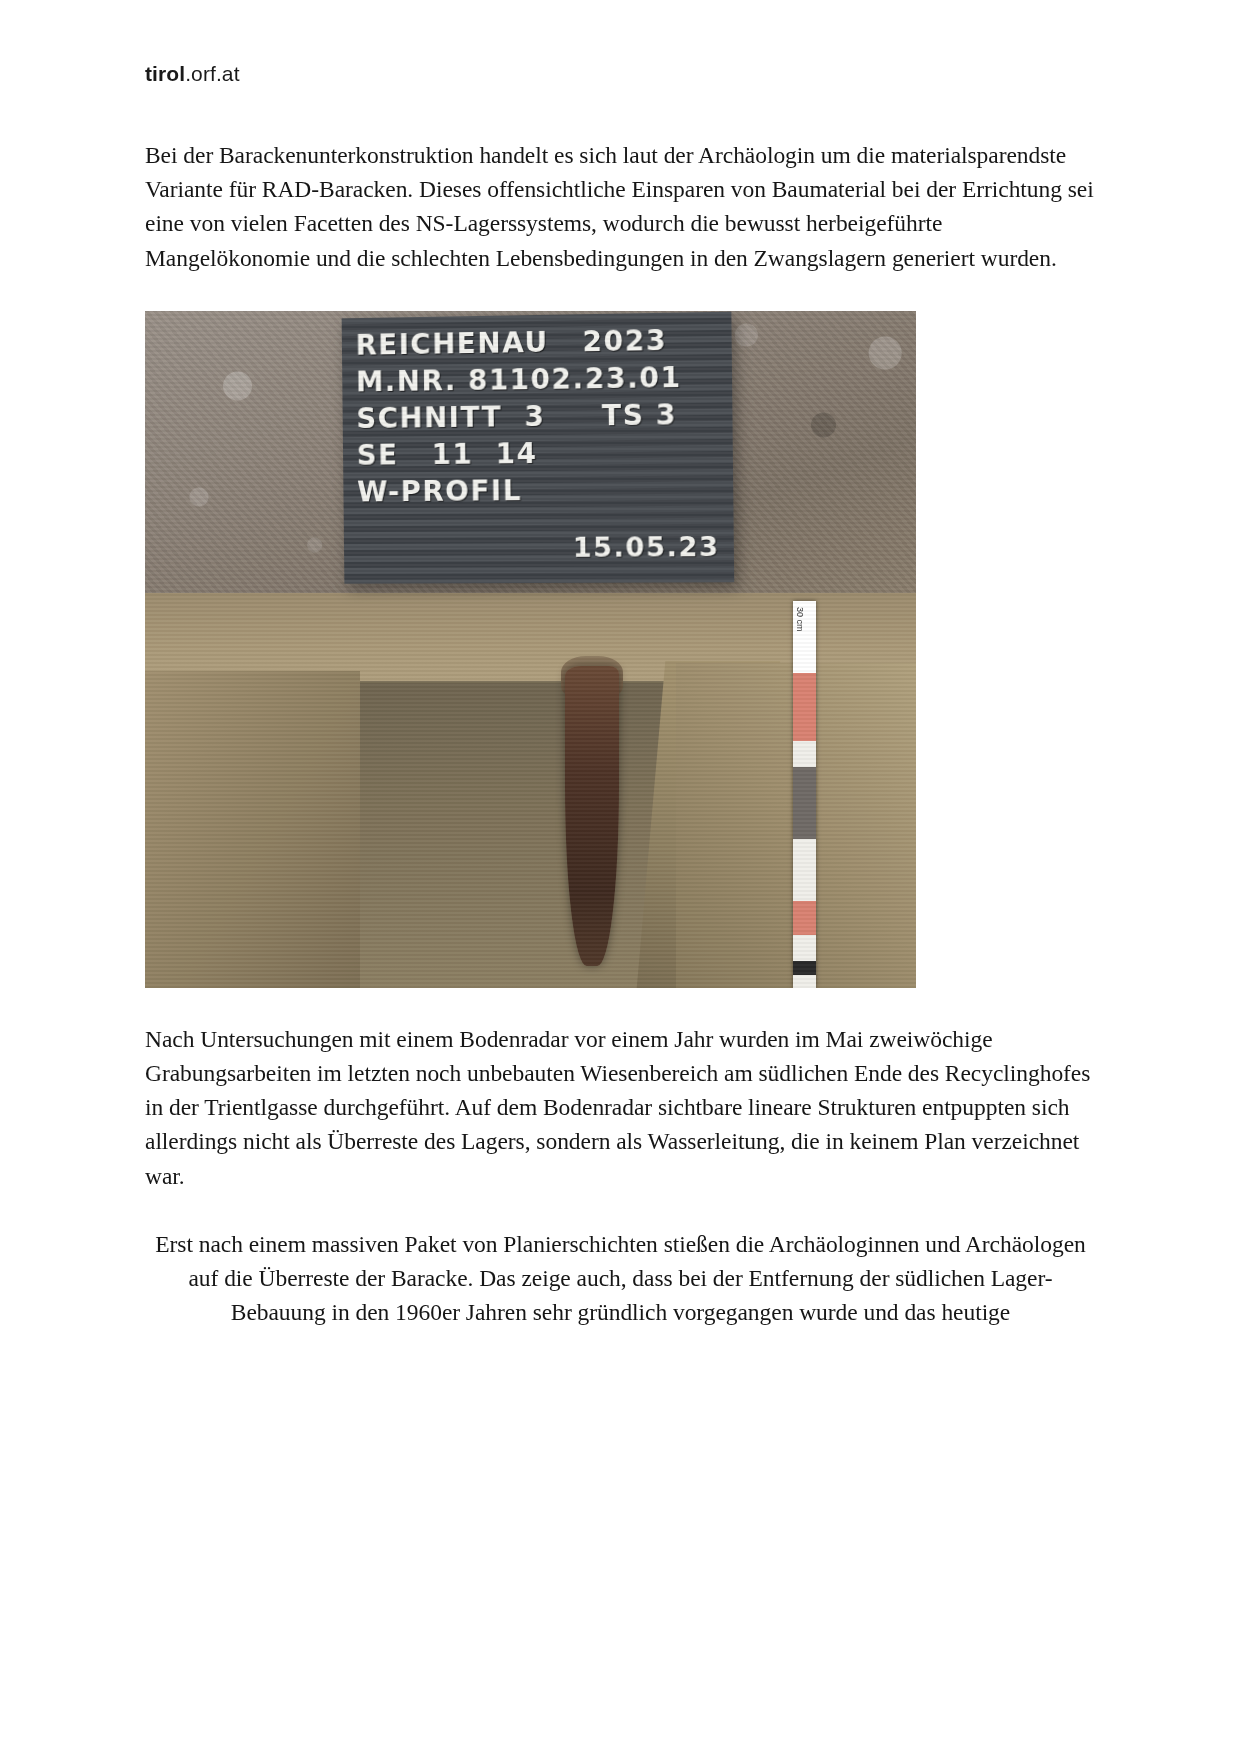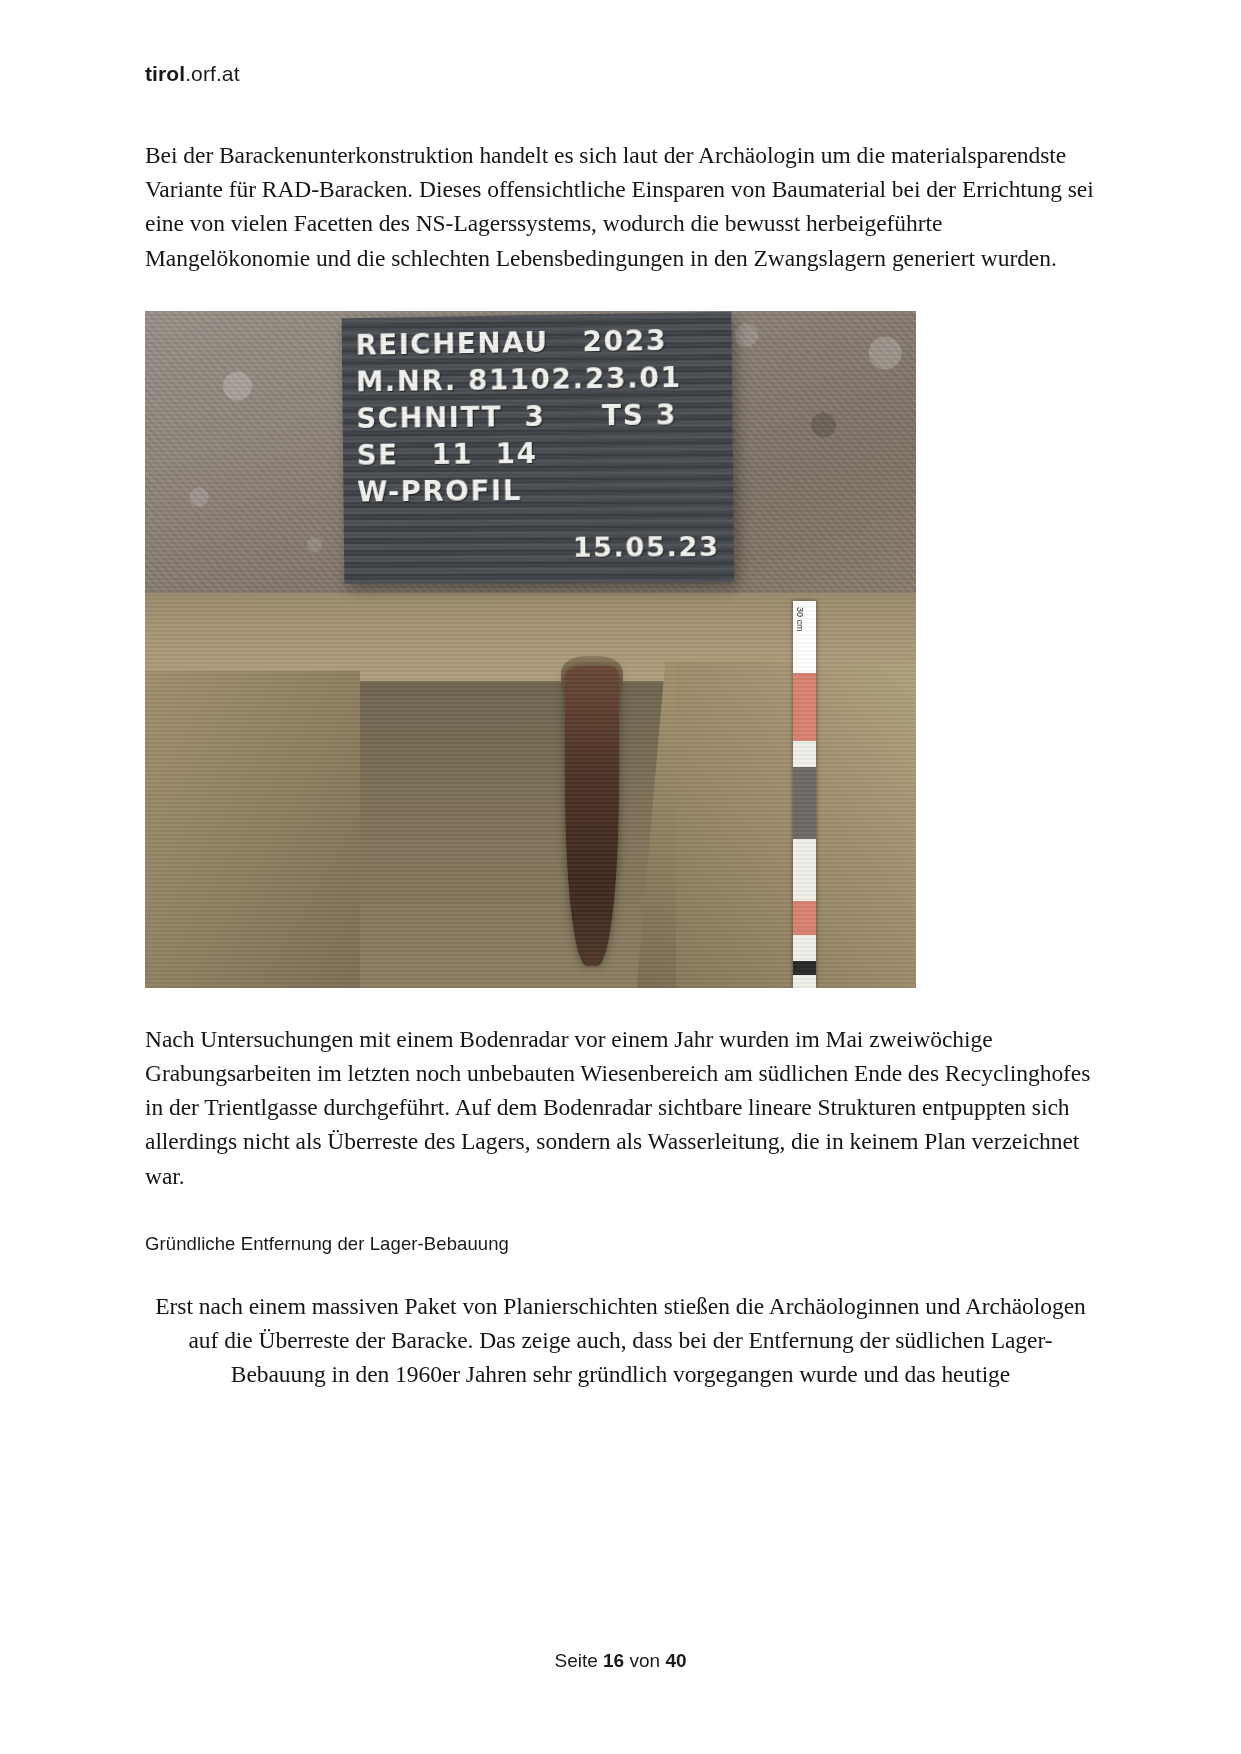--- a/index.html
+++ b/index.html
@@ -243,24 +243,17 @@
 
       </div>
 
       <div class="grain"></div>
     </div>
   </figure>
 
 
   <p class="body-paragraph p-after-photo">Nach Untersuchungen mit einem Bodenradar vor einem Jahr wurden im Mai zweiwöchige Grabungsarbeiten im letzten noch unbebauten Wiesenbereich am südlichen Ende des Recyclinghofes in der Trientlgasse durchgeführt. Auf dem Bodenradar sichtbare lineare Strukturen entpuppten sich allerdings nicht als Überreste des Lagers, sondern als Wasserleitung, die in keinem Plan verzeichnet war.</p>
 
-  <div class="subheading">Gründliche Entfernung der Lager-Bebauung</div>
 
   <p class="body-paragraph p-last">Erst nach einem massiven Paket von Planierschichten stießen die Archäologinnen und Archäologen auf die Überreste der Baracke. Das zeige auch, dass bei der Entfernung der südlichen Lager-Bebauung in den 1960er Jahren sehr gründlich vorgegangen wurde und das heutige</p>
 
-  <div class="footer">
-    <span>Seite</span>
-    <b>16</b>
-    <span>von</span>
-    <b>40</b>
-  </div>
 
 </div>
 
 </body></html>

